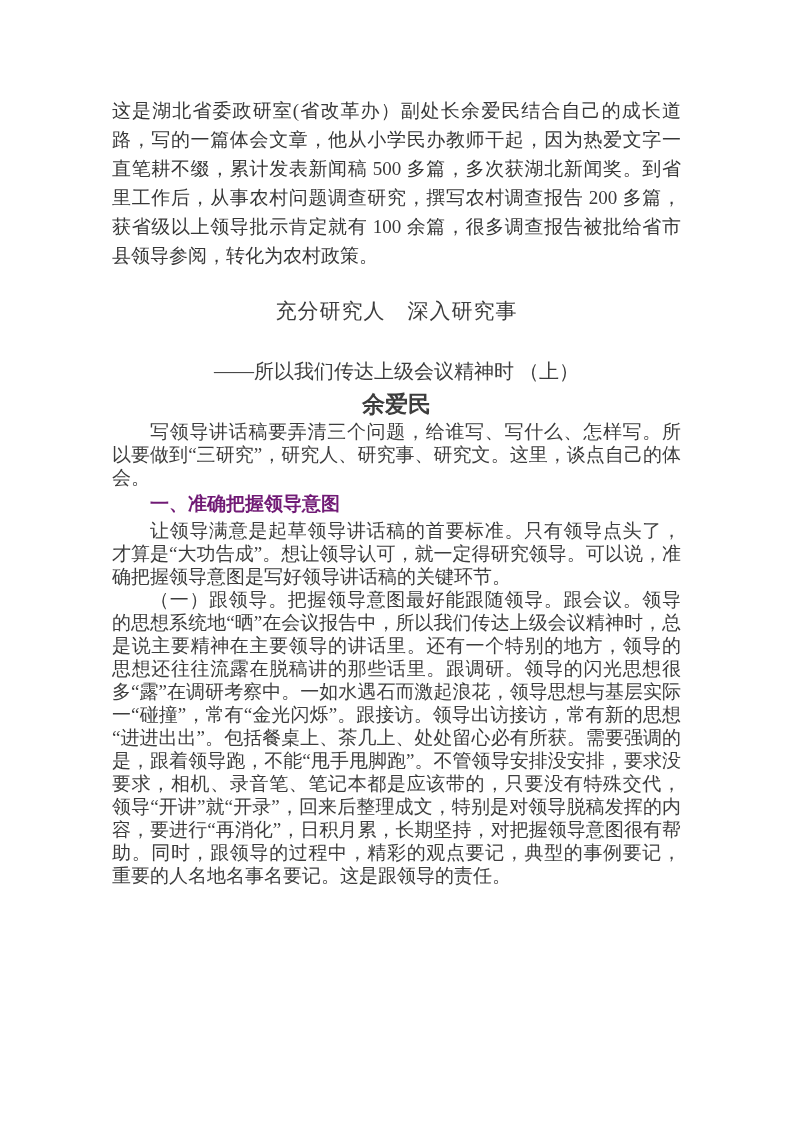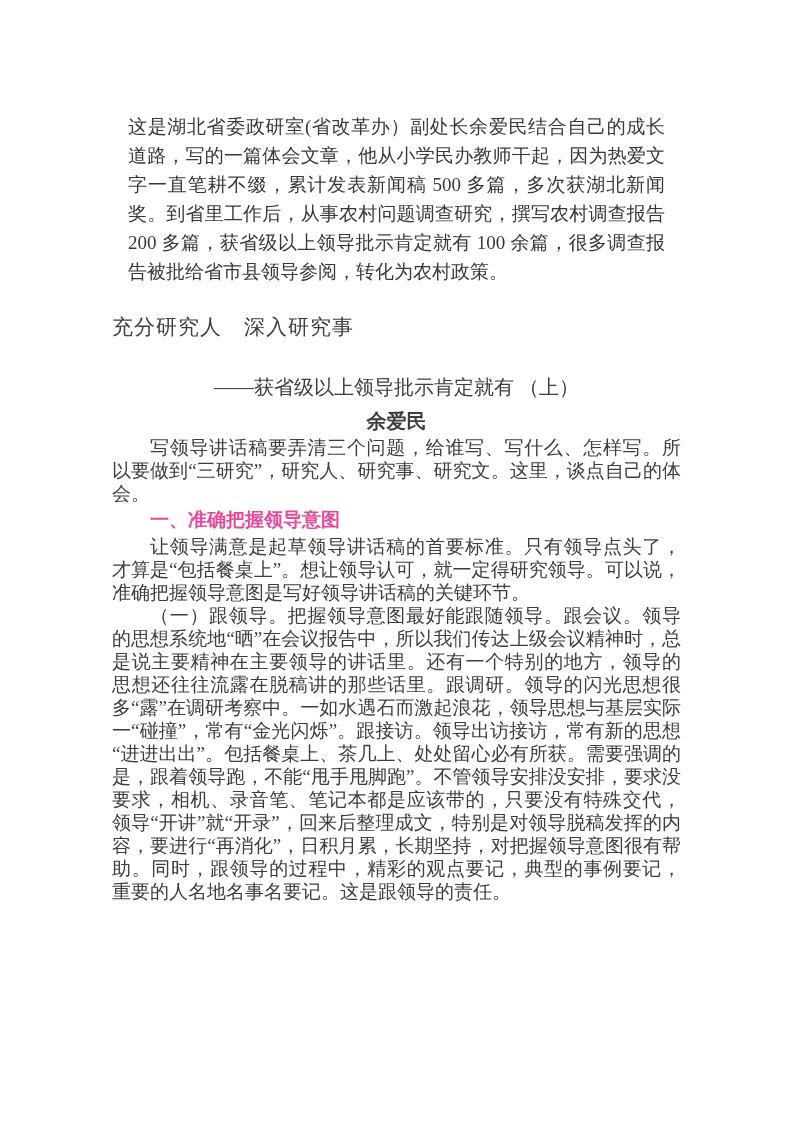--- a/index.html
+++ b/index.html
@@ -15,80 +15,81 @@
   .page {
     box-sizing: border-box;
     width: 793px;
     height: 1122px;
     padding: 96px 112px 0 112px;
     background: #ffffff;
     color: #3d3d3d;
     font-family: "Liberation Serif", "DejaVu Serif", serif;
   }
   .intro {
-    margin: 16px;
+    margin: 0;
     font-size: 19px;
     line-height: 29px;
     text-align: justify;
     color: #383838;
   }
   .title {
     margin: 26px 0 0 0;
+    text-align: center;
     font-size: 21px;
     font-weight: 400;
     line-height: 30px;
     letter-spacing: 1px;
   }
   .subtitle {
     margin: 30px 0 0 0;
     text-align: center;
     font-size: 20px;
     line-height: 30px;
   }
   .author {
     margin: 4px 0 0 0;
     text-align: center;
-    font-size: 20px;
+    font-size: 23px;
     font-weight: 700;
     line-height: 30px;
   }
   .body-para {
     margin: 0;
     font-size: 19px;
     line-height: 23px;
     text-align: justify;
     text-indent: 2em;
   }
   .section-heading {
     margin: 0;
     font-family: "Liberation Sans", "DejaVu Sans", sans-serif;
     font-weight: 700;
     font-size: 19px;
     line-height: 30px;
     text-indent: 2em;
-    color: #ec4899;
+    color: #701a75;
   }
   .run-bold {
     font-weight: 400;
   }
 </style>
 </head>
 <body>
 
 <div class="page">
   <p class="intro">这是湖北省委政研室(省改革办）副处长余爱民结合自己的成长道路，写的一篇体会文章，他从小学民办教师干起，因为热爱文字一直笔耕不缀，累计发表新闻稿 500 多篇，多次获湖北新闻奖。到省里工作后，从事农村问题调查研究，撰写农村调查报告 200 多篇，获省级以上领导批示肯定就有 100 余篇，很多调查报告被批给省市县领导参阅，转化为农村政策。</p>
 
   <h1 class="title">充分研究人　深入研究事</h1>
 
-  <p class="subtitle">——获省级以上领导批示肯定就有 （上）</p>
+  <p class="subtitle">——所以我们传达上级会议精神时 （上）</p>
 
   <p class="author">余爱民</p>
 
   <p class="body-para">写领导讲话稿要弄清三个问题，给谁写、写什么、怎样写。所以要做到“三研究”，研究人、研究事、研究文。这里，谈点自己的体会。</p>
 
   <h2 class="section-heading">一、准确把握领导意图</h2>
 
 
-  <p class="body-para">让领导满意是起草领导讲话稿的首要标准。只有领导点头了，才算是“包括餐桌上”。想让领导认可，就一定得研究领导。可以说，准确把握领导意图是写好领导讲话稿的关键环节。</p>
+  <p class="body-para">让领导满意是起草领导讲话稿的首要标准。只有领导点头了，才算是“大功告成”。想让领导认可，就一定得研究领导。可以说，准确把握领导意图是写好领导讲话稿的关键环节。</p>
 
   <p class="body-para"><span class="run-bold">（一）跟领导。</span><span>把握领导意图最好能跟随领导。</span><span class="run-bold">跟会议。</span><span>领导的思想系统地“晒”在会议报告中，所以我们传达上级会议精神时，总是说主要精神在主要领导的讲话里。还有一个特别的地方，领导的思想还往往流露在脱稿讲的那些话里。</span><span class="run-bold">跟调研。</span><span>领导的闪光思想很多“露”在调研考察中。一如水遇石而激起浪花，领导思想与基层实际一“碰撞”，常有“金光闪烁”。</span><span class="run-bold">跟接访。</span><span>领导出访接访，常有新的思想“进进出出”。包括餐桌上、茶几上、处处留心必有所获。需要强调的是，跟着领导跑，不能“甩手甩脚跑”。不管领导安排没安排，要求没要求，相机、录音笔、笔记本都是应该带的，只要没有特殊交代，领导“开讲”就“开录”，回来后整理成文，特别是对领导脱稿发挥的内容，要进行“再消化”，日积月累，长期坚持，对把握领导意图很有帮助。同时，跟领导的过程中，精彩的观点要记，典型的事例要记，重要的人名地名事名要记。这是跟领导的责任。</span></p>
 
 </div>
 
 </body></html>

